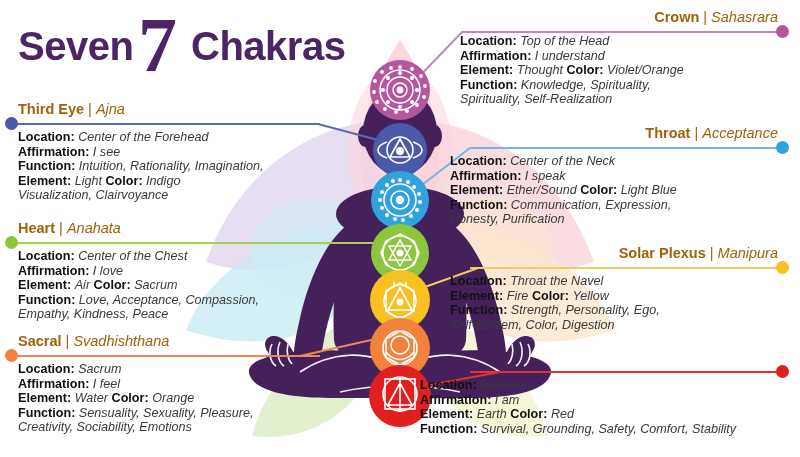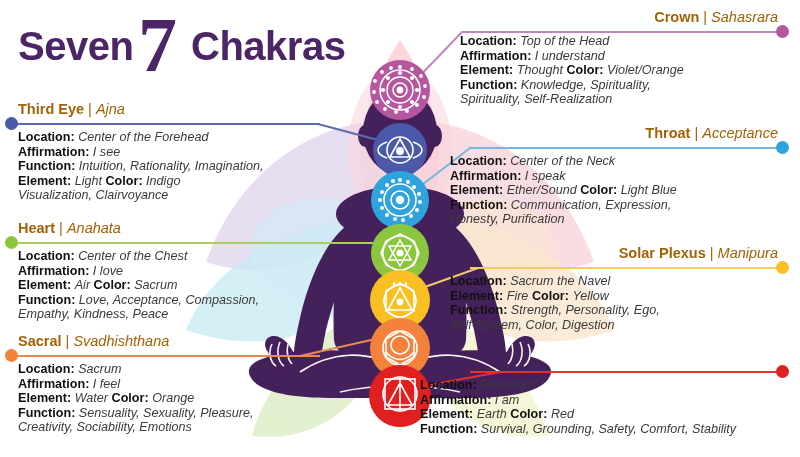--- a/index.html
+++ b/index.html
@@ -343,21 +343,21 @@
   </div>
 
   <div class="rule" style="left:470px;top:267px;width:312px;background:#f2cc63;"></div>
   <div class="dot" style="left:776px;top:261px;background:#f9c023;"></div>
   <div class="block right" style="left:470px;top:245px;width:308px;">
     <div class="hdr">
       <b>Solar Plexus</b><span> | </span><i>Manipura</i>
     </div>
   </div>
   <div class="block right body" style="left:450px;top:274px;width:328px;">
-    <div class="row"><span class="lbl">Location:</span> <span class="val">Sacrum the Navel</span></div>
+    <div class="row"><span class="lbl">Location:</span> <span class="val">Throat the Navel</span></div>
     <div class="row"><span class="lbl">Element:</span> <span class="val">Fire</span> <span class="lbl">Color:</span> <span class="val">Yellow</span></div>
     <div class="row"><span class="lbl">Function:</span> <span class="val">Strength, Personality, Ego,</span></div>
     <div class="row"><span class="val">Self-Esteem, Color, Digestion</span></div>
   </div>
 
   <div class="rule" style="left:10px;top:355px;width:310px;background:#e98a52;"></div>
   <div class="dot" style="left:5px;top:349px;background:#f2823c;"></div>
   <div class="block left" style="left:18px;top:333px;width:320px;">
     <div class="hdr">
       <b>Sacral</b><span> | </span><i>Svadhishthana</i>

